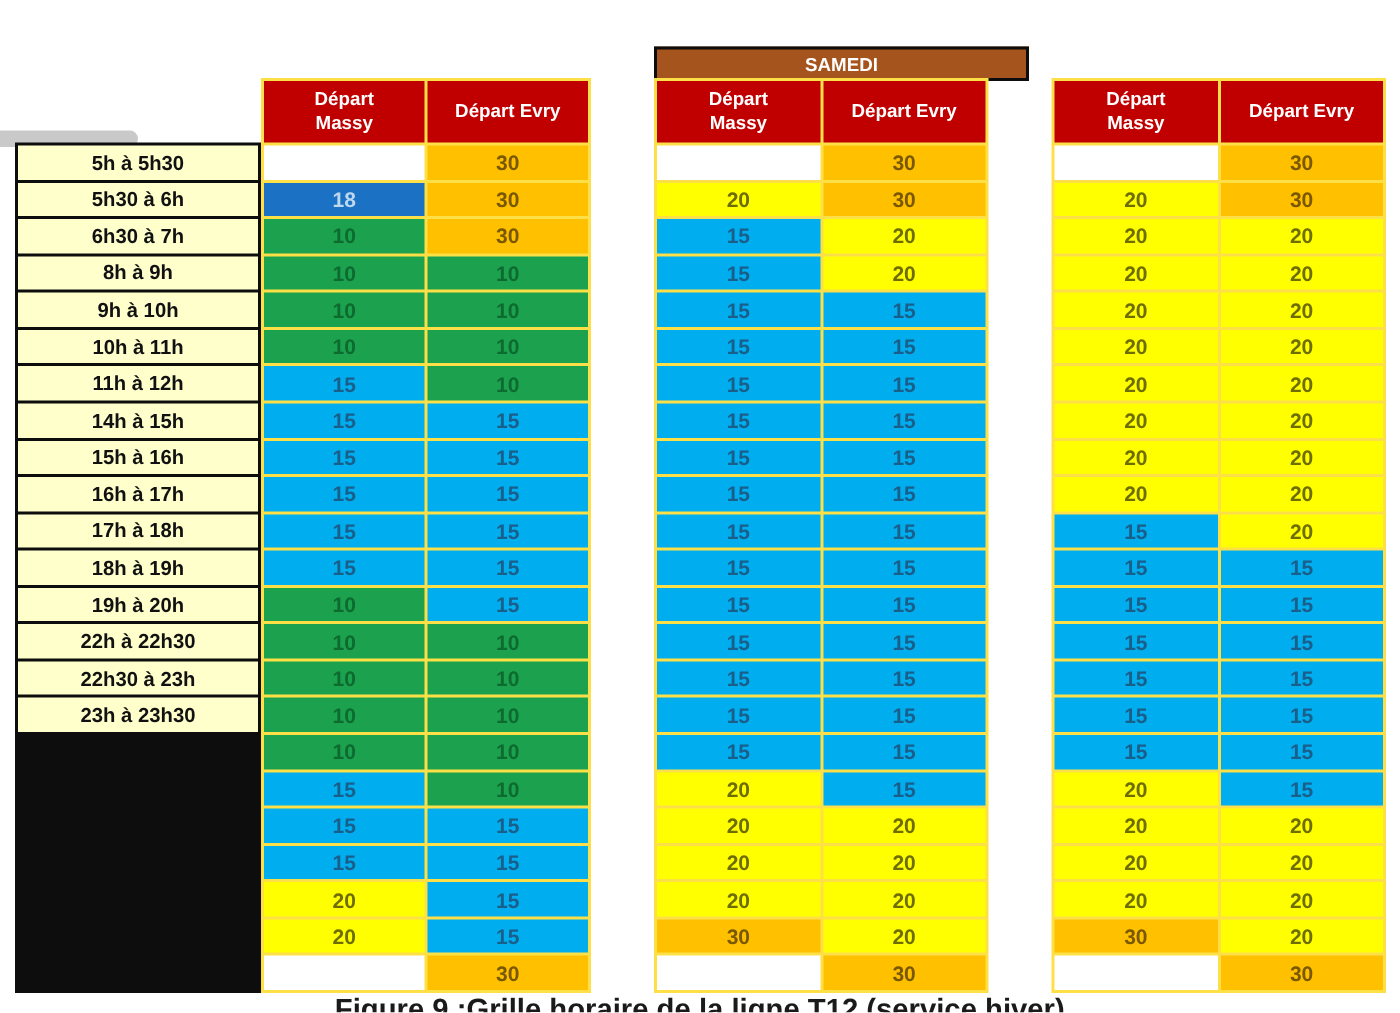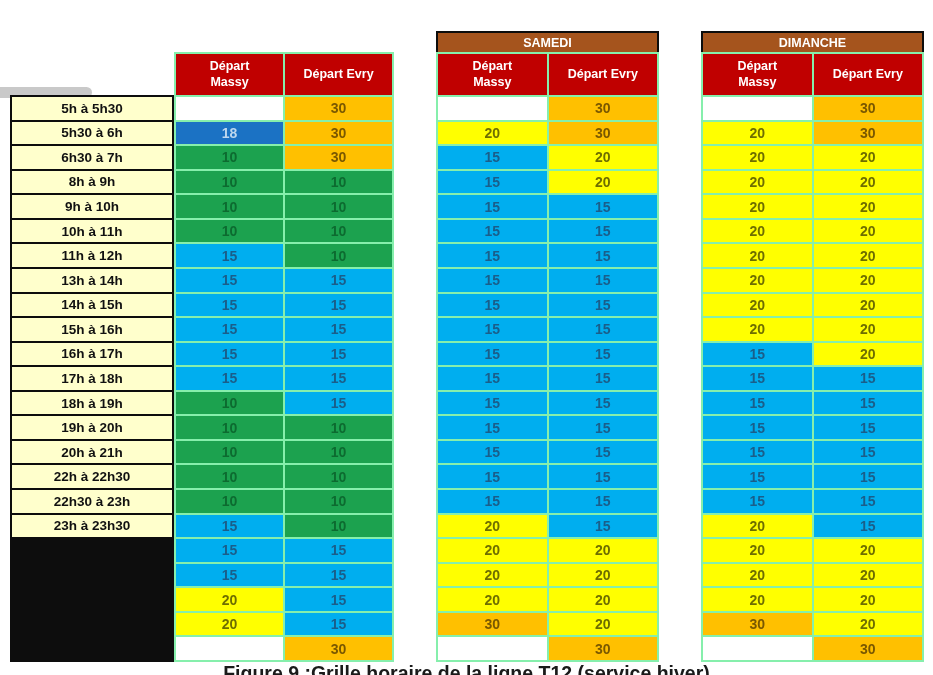--- a/index.html
+++ b/index.html
@@ -18,21 +18,21 @@
   .dayhdr{
     top:31px;height:23px;background:#A5541D;border:2px solid #0d0d0d;
     color:#fff;font-size:12.5px;display:flex;align-items:center;justify-content:center;
   }
   .timecol{
     left:10px;top:95px;width:164px;height:567px;
     background:#0d0d0d;padding:2px;display:grid;
     grid-template-rows:repeat(23,1fr);gap:2px;
   }
   .grp{
-    top:52px;height:610px;background:#86efac;padding:2px;
+    top:52px;height:610px;background:#fde047;padding:2px;
     display:grid;grid-template-columns:1fr 1fr;
     grid-template-rows:41px repeat(23,1fr);gap:2px;
   }
   .cell{display:flex;align-items:center;justify-content:center;overflow:hidden;}
   .red{
     background:#C00000;color:#fff;font-size:12.5px;line-height:1.25;
     text-align:center;
   }
   .red .wrap{display:inline-block;max-width:58px;}
   .tcell{background:#FFFFCC;color:#111;font-size:13.5px;}
@@ -48,39 +48,36 @@
 </style>
 </head>
 <body>
 
 <div class="fig">
 
   <div class="abs artifact"></div>
 
 
   <div class="abs dayhdr" style="left:174px;width:220px;margin-top:35px;">LUNDI A VENDREDI</div>
-  <div class="abs dayhdr" style="left:436px;width:223px;">SAMEDI</div>
-  <div class="abs dayhdr" style="left:701px;width:223px;">DIMANCHE</div>
+  <div class="abs dayhdr" style="left:436px;width:250px;">SAMEDI</div>
 
   <div class="abs timecol">
       <div class="cell tcell">5h à 5h30</div>
       <div class="cell tcell">5h30 à 6h</div>
       <div class="cell tcell">6h30 à 7h</div>
       <div class="cell tcell">8h à 9h</div>
       <div class="cell tcell">9h à 10h</div>
       <div class="cell tcell">10h à 11h</div>
       <div class="cell tcell">11h à 12h</div>
-      <div class="cell tcell">13h à 14h</div>
       <div class="cell tcell">14h à 15h</div>
       <div class="cell tcell">15h à 16h</div>
       <div class="cell tcell">16h à 17h</div>
       <div class="cell tcell">17h à 18h</div>
       <div class="cell tcell">18h à 19h</div>
       <div class="cell tcell">19h à 20h</div>
-      <div class="cell tcell">20h à 21h</div>
       <div class="cell tcell">22h à 22h30</div>
       <div class="cell tcell">22h30 à 23h</div>
       <div class="cell tcell">23h à 23h30</div>
     </div>
 
   <div class="abs grp" style="left:174px;width:220px;">
     <div class="cell red">
       <span class="wrap">Départ Massy</span>
     </div>
     <div class="cell red">

